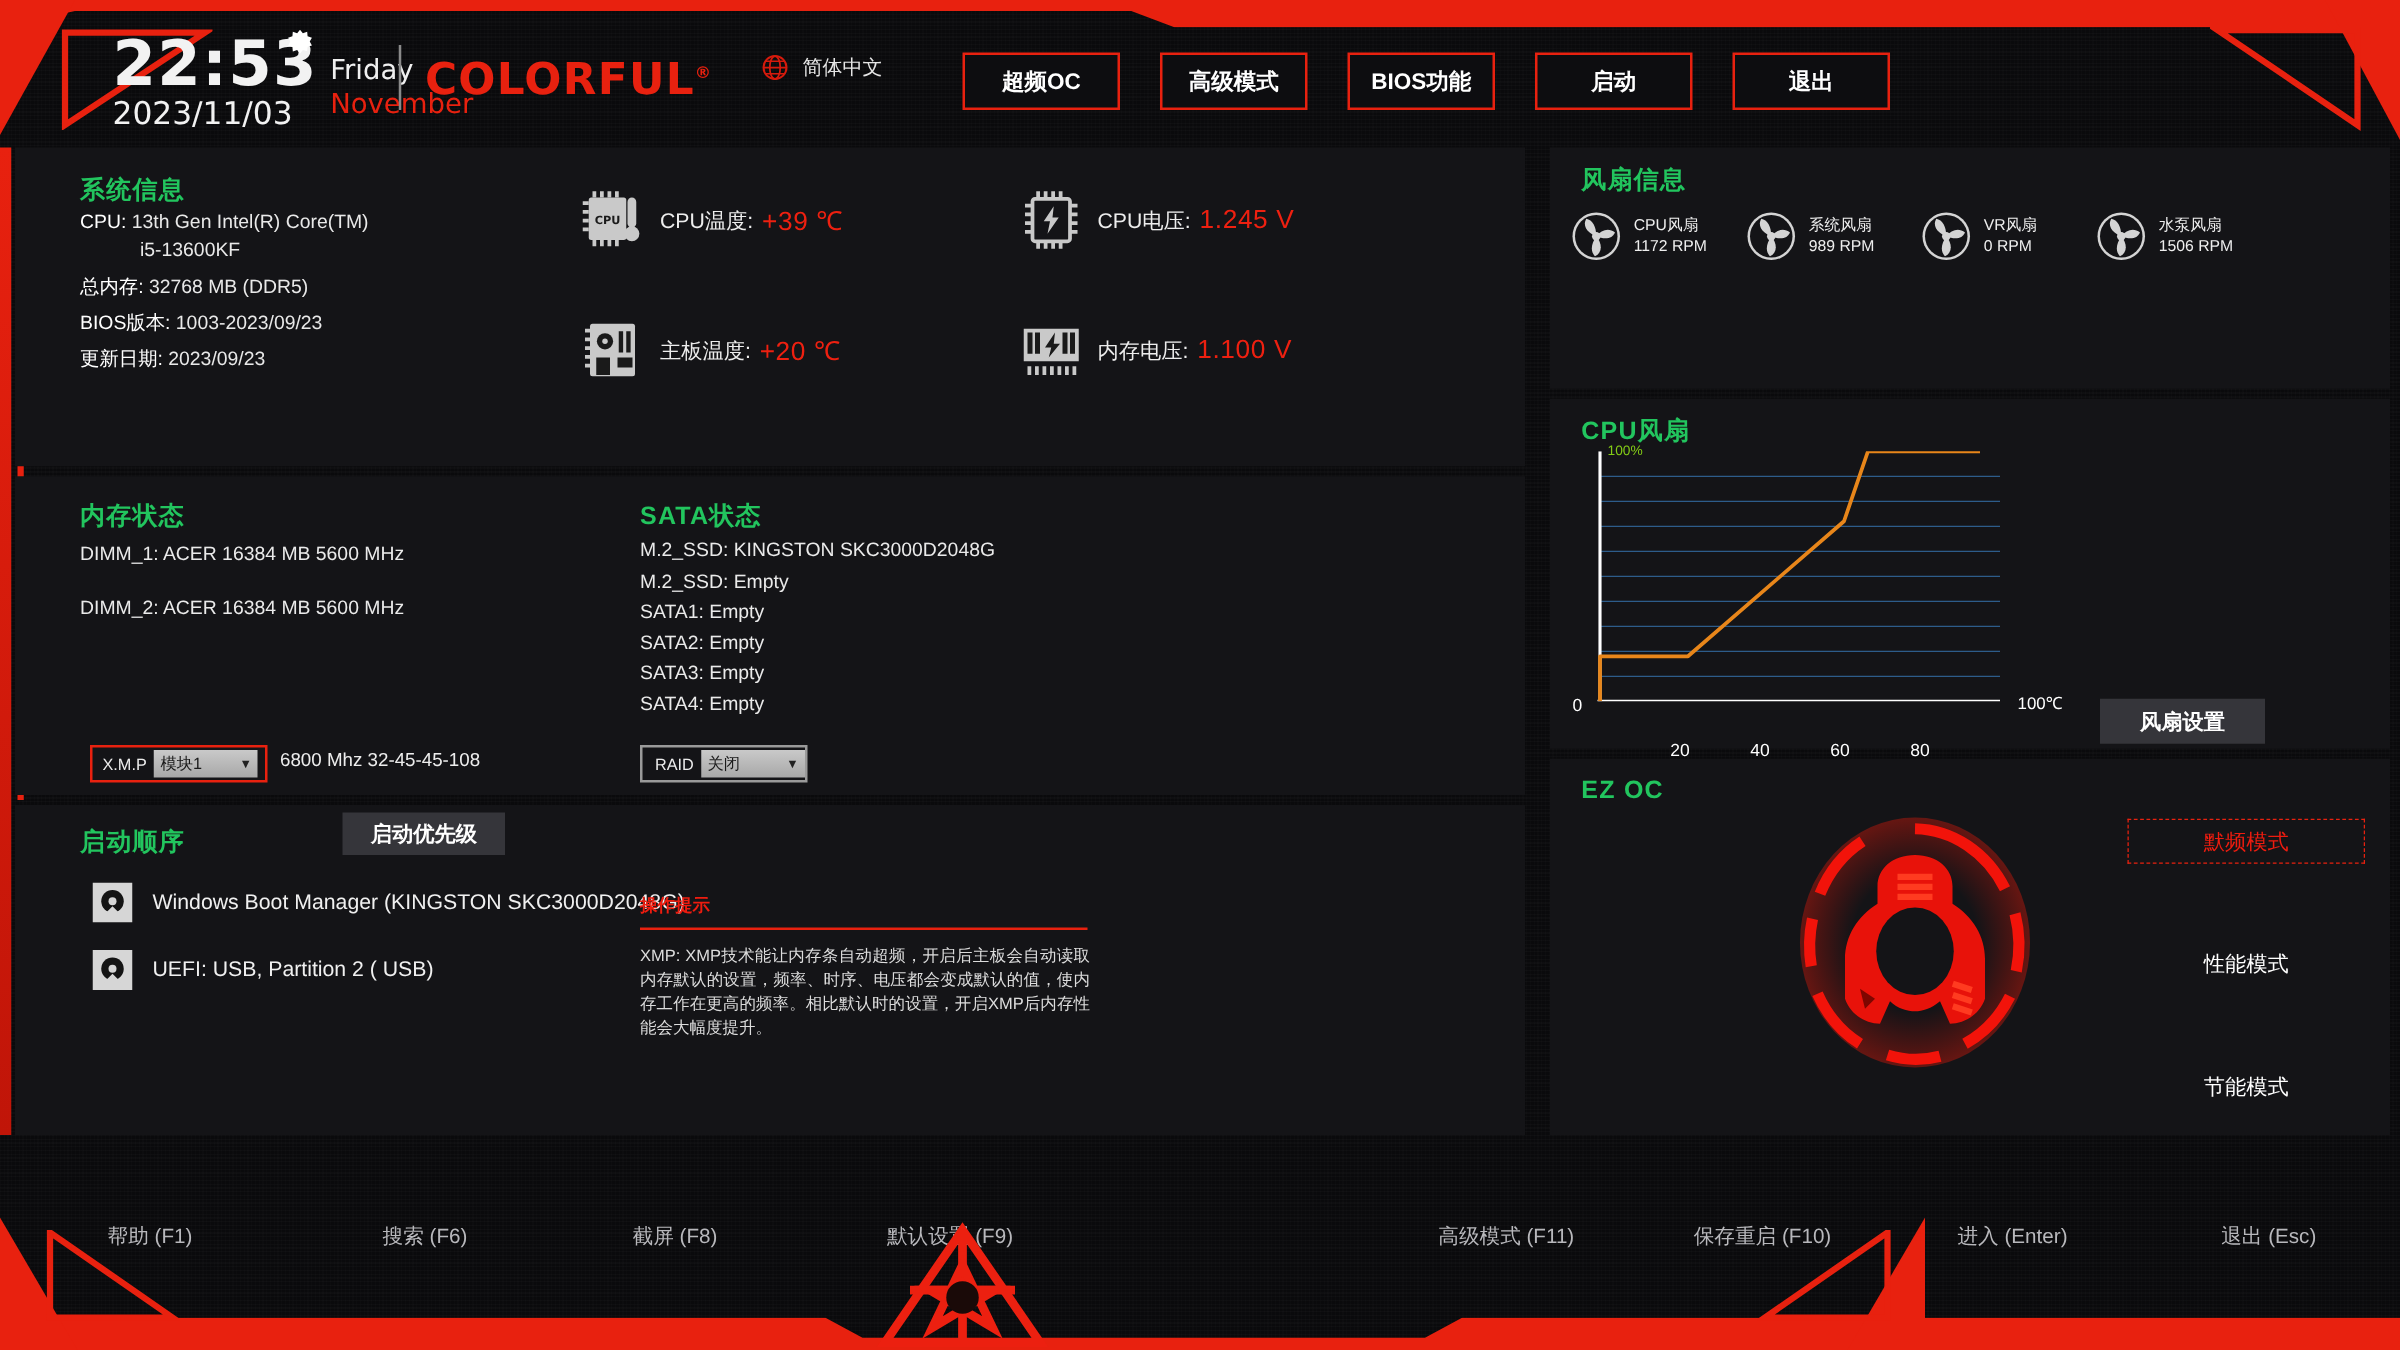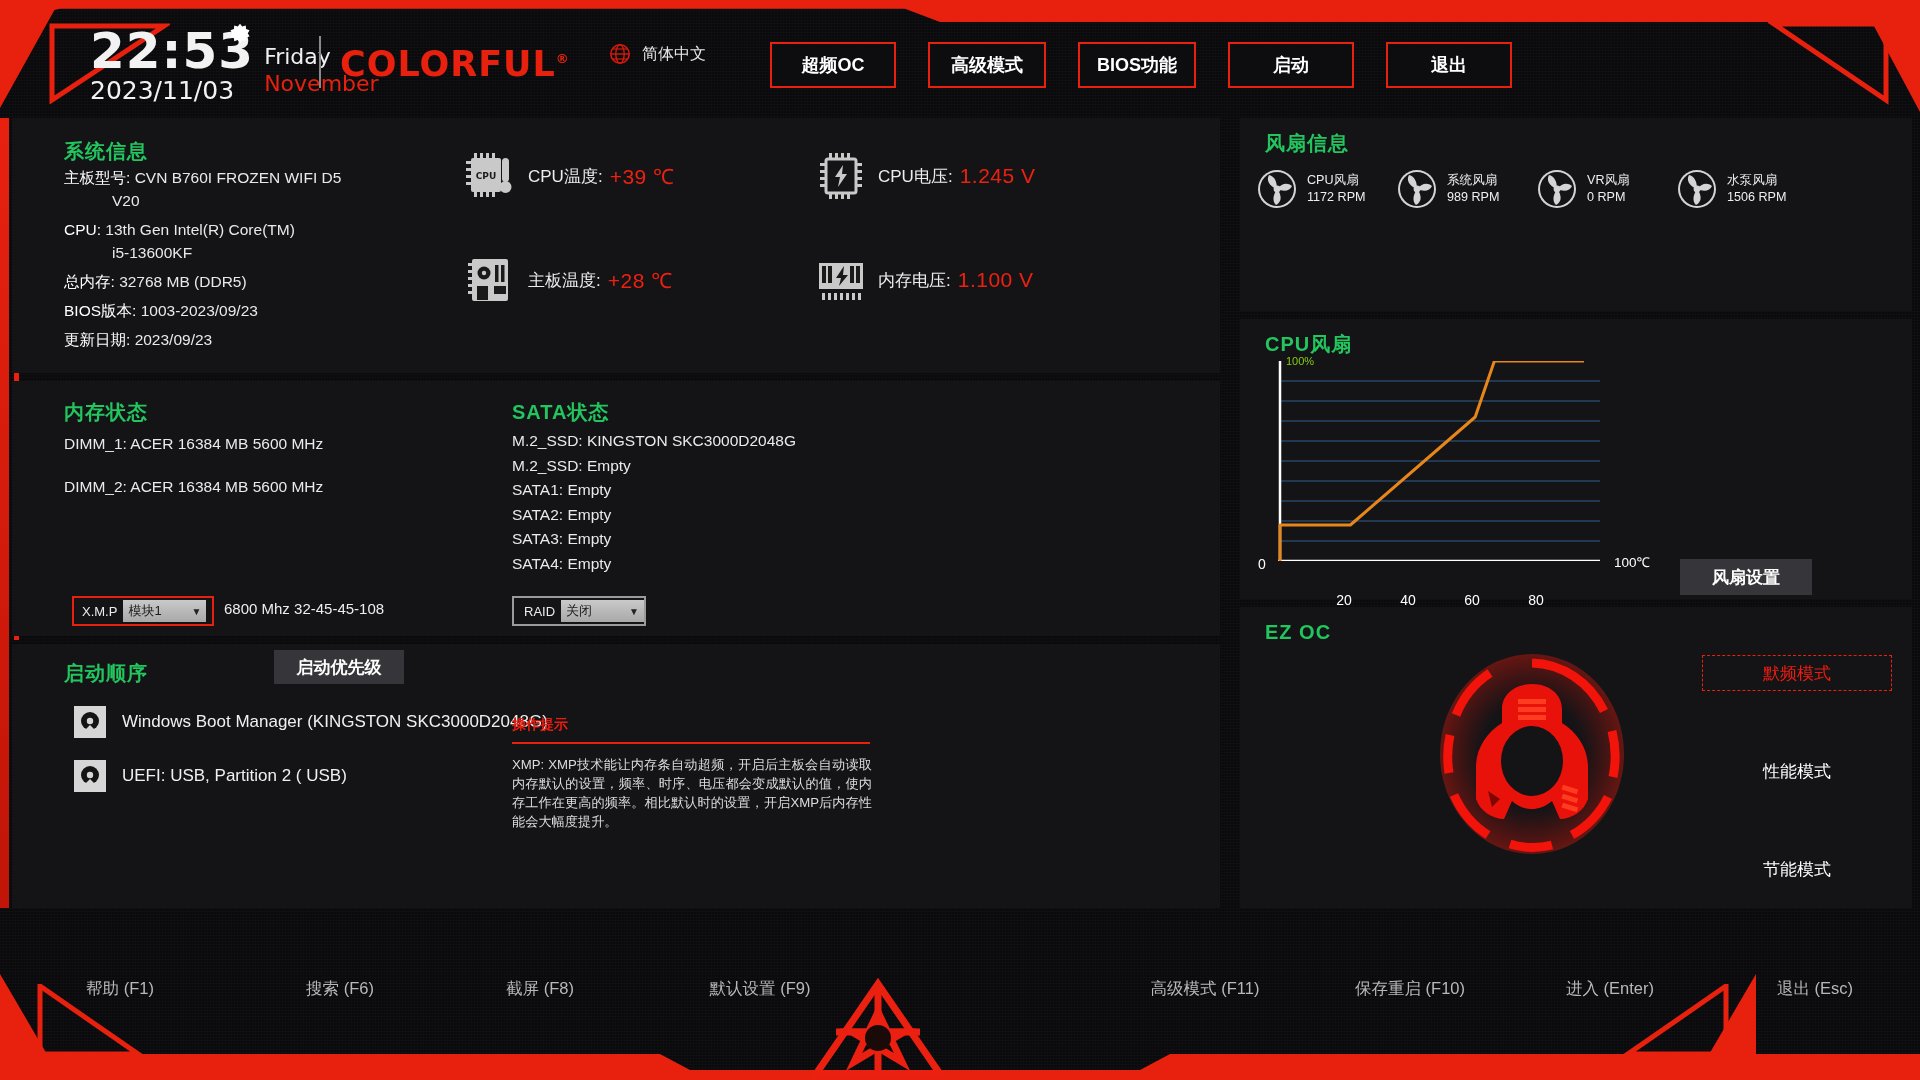--- a/index.html
+++ b/index.html
@@ -184,21 +184,21 @@
   .ezoc-title { position:absolute; left:25px; top:14px; }
   .ezoc-logo { position:absolute; left:192px; top:42px; width:200px; height:210px; }
   .ezoc-modes { position:absolute; left:462px; top:48px; width:190px; }
   .ezoc-mode {
     height:36px; display:flex; align-items:center; justify-content:center;
     font-size:17px; color:#ffffff; margin-bottom:62px; cursor:pointer;
   }
   .ezoc-mode.active { border:1.5px dashed #e8210f; color:#ee1c0f; }
 
   
-  .footer { position:absolute; left:0; top:960px; width:1756px; height:120px; }
+  .footer { position:absolute; left:0; top:960px; width:1540px; height:120px; }
   .footer-redstrip {
     position:absolute; left:0; bottom:0; width:1920px; height:26px; background:#e8210f;
     clip-path: polygon(0 100%, 1920px 100%, 1920px 0, 1170px 0, 1140px 62%, 690px 62%, 660px 0, 0 0);
   }
   .footer-lcap { position:absolute; left:0; bottom:0; width:120px; height:112px; background:#e8210f;
     clip-path: polygon(0 112px, 0 6px, 62px 112px); }
   .footer-rcap { position:absolute; right:0; bottom:0; width:120px; height:112px; background:#e8210f;
     clip-path: polygon(120px 112px, 120px 6px, 58px 112px); }
   .footer-tri-l { position:absolute; left:36px; bottom:22px; width:108px; height:74px; }
   .footer-tri-r { position:absolute; right:26px; bottom:22px; width:108px; height:74px; }
@@ -267,25 +267,20 @@
 
     <div class="left-col">
       <div class="accent-left" style="top:0;height:790px;"></div>
       <div class="accent-left2" style="top:186px;height:180px;"></div>
       <div class="accent-left2" style="top:452px;height:70px;"></div>
 
       <div class="sys-panel">
         <div class="panel-title sys-title">系统信息</div>
 
         <div class="sys-list">
-          <div class="sys-row">
-            <span class="lbl">主板型号:</span>
-            <span>CVN B760I FROZEN WIFI D5</span>
-            <div class="sys-indent">V20</div>
-          </div>
           <div class="sys-row">
             <span class="lbl">CPU:</span>
             <span>13th Gen Intel(R) Core(TM)</span>
             <div class="sys-indent">i5-13600KF</div>
           </div>
           <div class="sys-row">
             <span class="lbl">总内存:</span>
             <span>32768 MB (DDR5)</span>
           </div>
           <div class="sys-row">
@@ -369,21 +364,21 @@
                   <g fill="#c9c9c9">
                     <rect x="0" y="7" width="4" height="3"></rect>
                       <rect x="0" y="14" width="4" height="3"></rect>
                     <rect x="0" y="21" width="4" height="3"></rect>
                       <rect x="0" y="28" width="4" height="3"></rect>
                     <rect x="0" y="35" width="4" height="3"></rect>
                   </g>
                 </svg>
               </span>
               <span class="ro-label">主板温度:</span>
-              <span class="ro-value">+28 ℃</span>
+              <span class="ro-value">+20 ℃</span>
             </div>
             <div class="ro-item">
               <span class="ro-icon">
                 <svg width="50" height="46" viewBox="0 0 50 46">
                   <rect x="3" y="6" width="44" height="26" fill="#c9c9c9"></rect>
                   <rect x="6" y="9" width="4" height="17" fill="#1a1a1a"></rect>
                   <rect x="12" y="9" width="4" height="17" fill="#1a1a1a"></rect>
                   <path d="M28 9 L20 21 H25 L23 29 L32 18 H27 Z" fill="#1a1a1a"></path>
                   <rect x="34" y="9" width="4" height="17" fill="#1a1a1a"></rect>
                   <rect x="40" y="9" width="4" height="17" fill="#1a1a1a"></rect>

